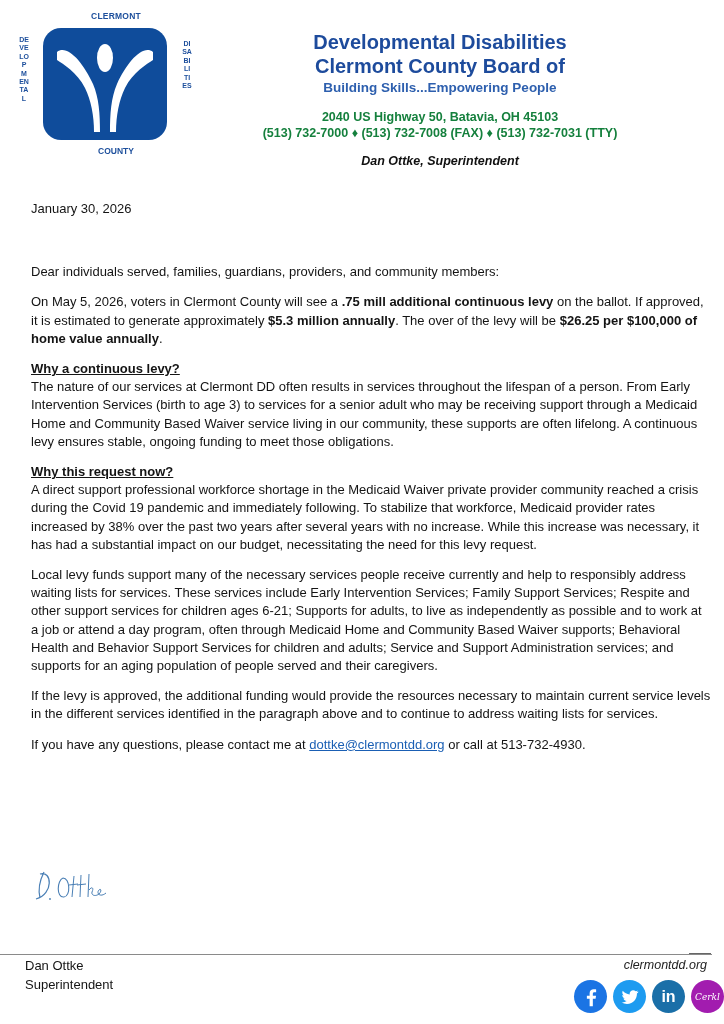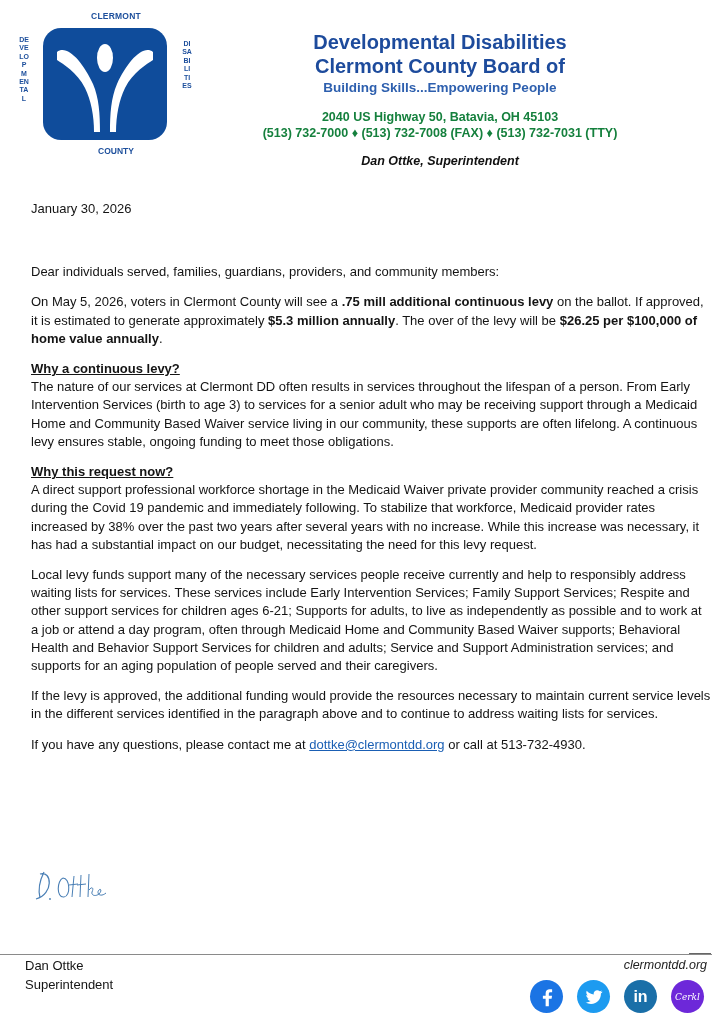--- a/index.html
+++ b/index.html
@@ -30,26 +30,26 @@
   .heading { font-weight: bold; text-decoration: underline; }
   b { font-weight: bold; }
   .email-link { color: #1a5fb4; text-decoration: underline; }
 
   .signature { position: absolute; left: 30px; top: 866px; width: 80px; height: 40px; }
   .signer { position: absolute; left: 25px; top: 910px; font-size: 13px; line-height: 18.5px; color: #141414; margin-top: 47px; }
 
   .footer-rule { position: absolute; left: 0; top: 954px; width: 712px; height: 1px; background: #8a8a8a; }
   .footer-rule-end { position: absolute; left: 689px; top: 953px; width: 22px; height: 1px; background: #666; }
   .website { position: absolute; right: 17px; top: 958px; font-size: 12.5px; font-style: italic; color: #222; }
-  .socials { position: absolute; right: 20px; top: 980px; display: flex; gap: 14px; }
+  .socials { position: absolute; right: 0; top: 980px; display: flex; gap: 6px; }
   .social { width: 33px; height: 33px; border-radius: 50%; display: flex; align-items: center; justify-content: center; color: #fff; font-weight: bold; }
   .social.fb { background: #1b74e4; }
   .social.tw { background: #1d9bf0; }
   .social.li { background: #1a6fa8; font-size: 16px; }
-  .social.ck { background: #6d28d9; font-family: "DejaVu Serif", serif; font-style: italic; font-size: 9px; font-weight: normal; }
+  .social.ck { background: #a21caf; font-family: "DejaVu Serif", serif; font-style: italic; font-size: 9px; font-weight: normal; }
 </style>
 </head>
 <body>
 
 <div class="logo-wrap">
   <div class="logo-top">CLERMONT</div>
   <div class="logo-side left">DEVELOPMENTAL</div>
   <div class="logo-box">
     <svg viewBox="0 0 124 112">
       <ellipse cx="62" cy="30" rx="8" ry="14" fill="#ffffff"></ellipse>

